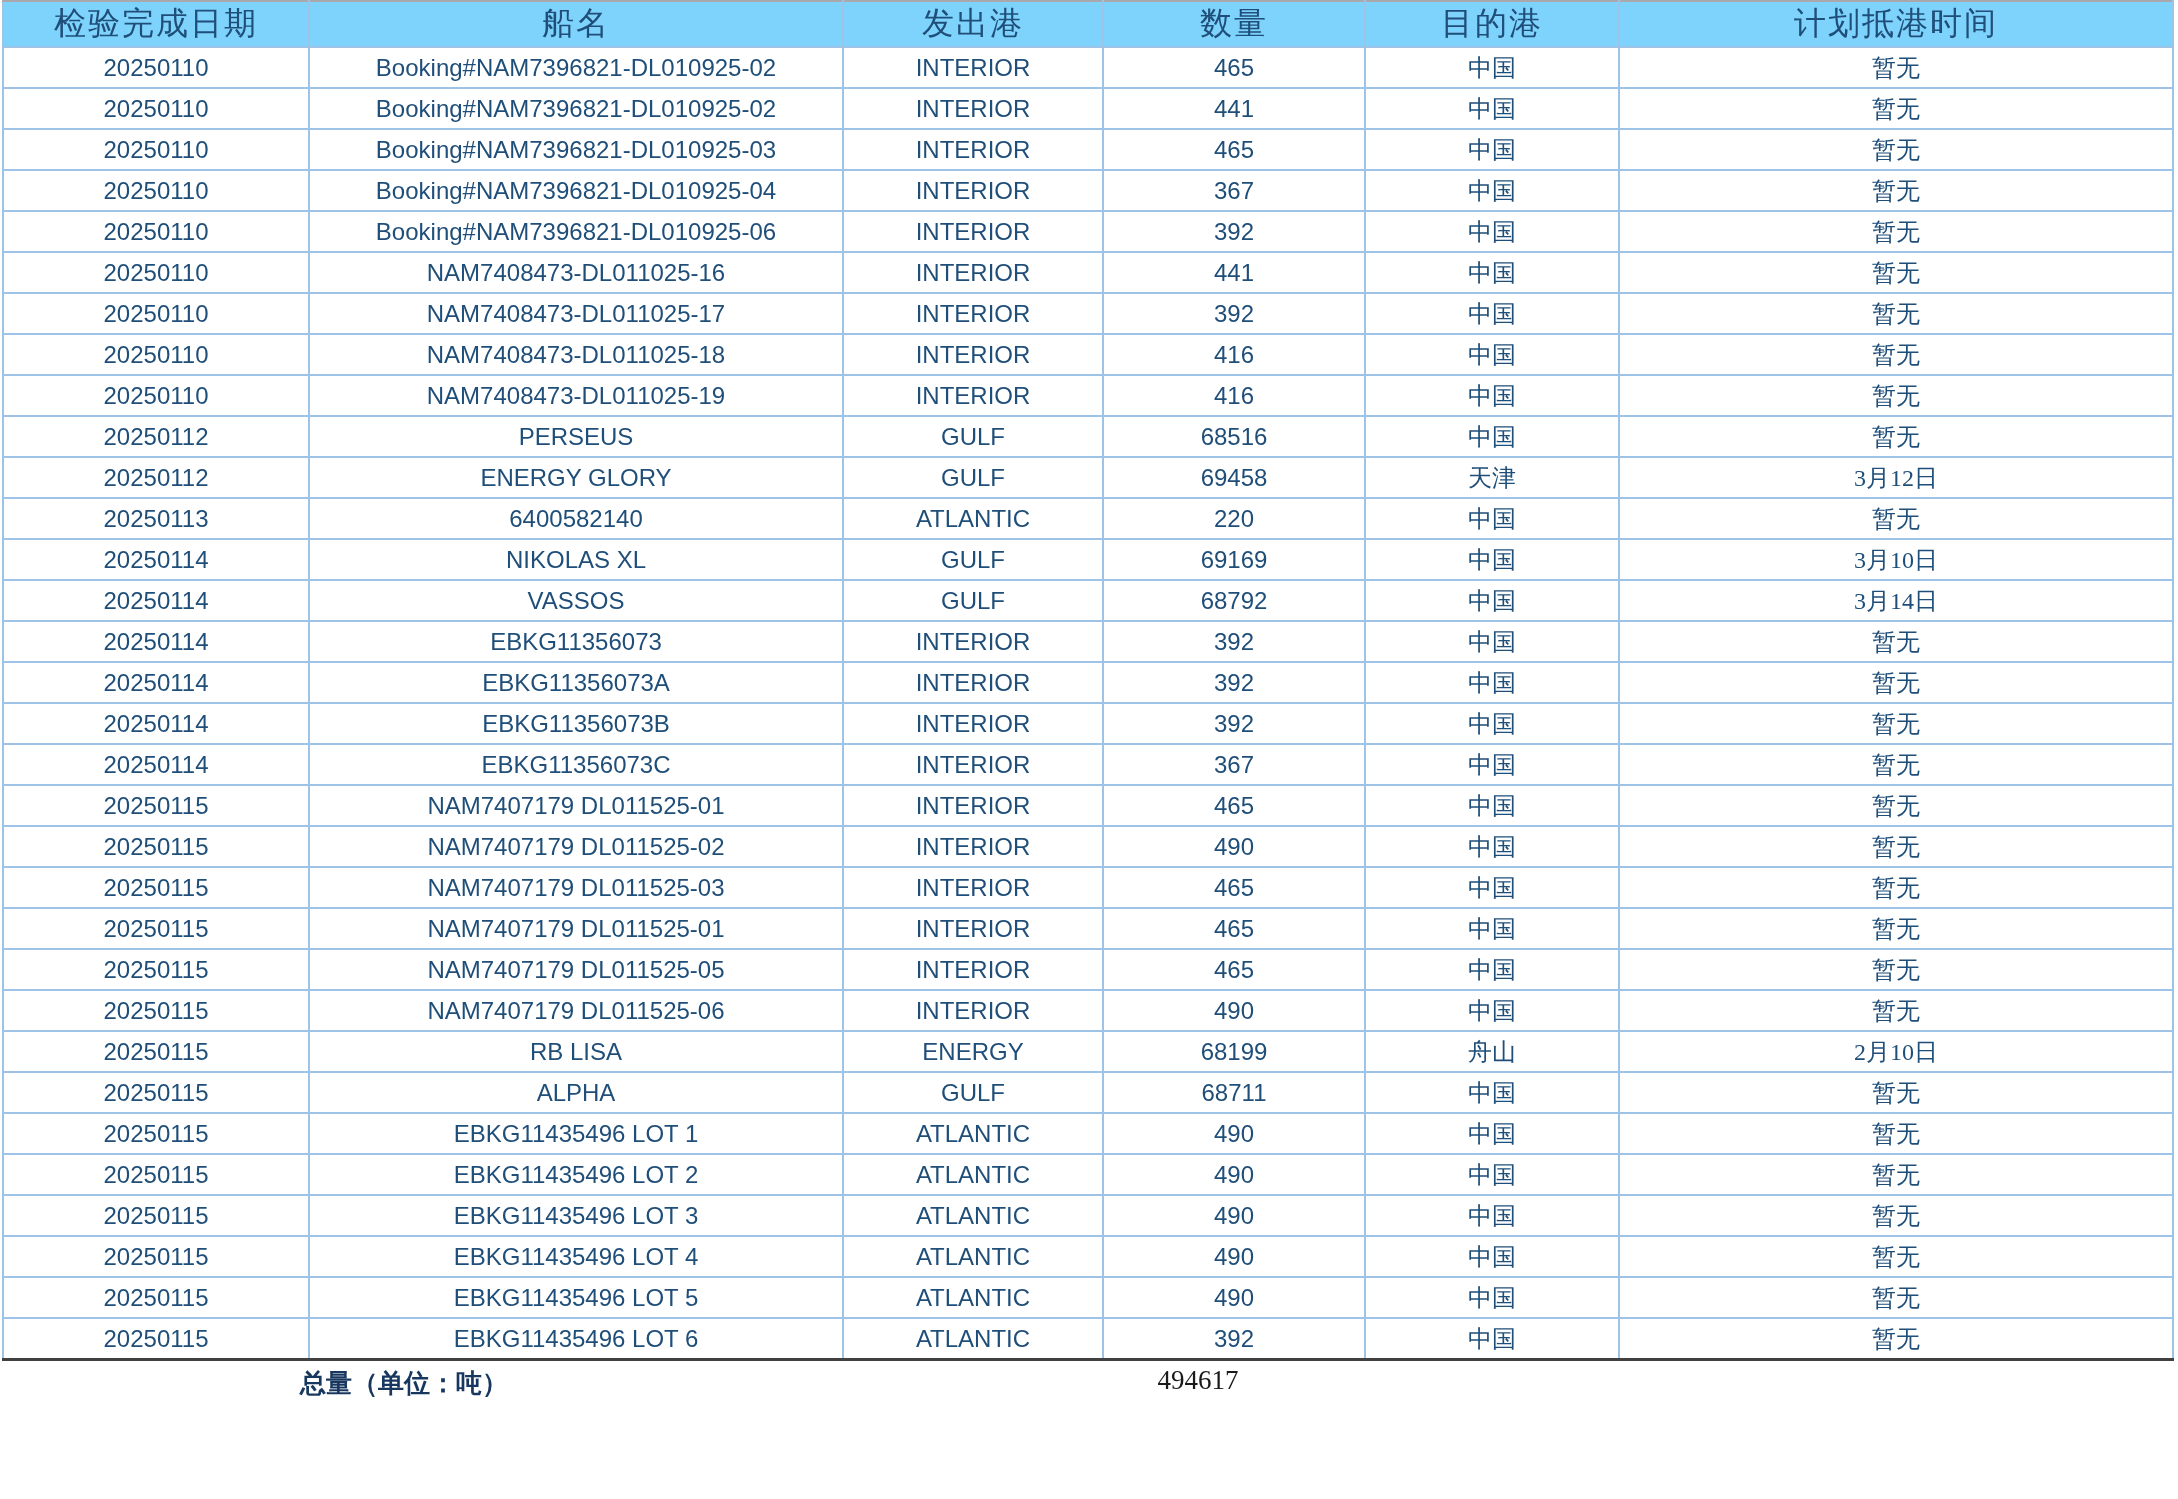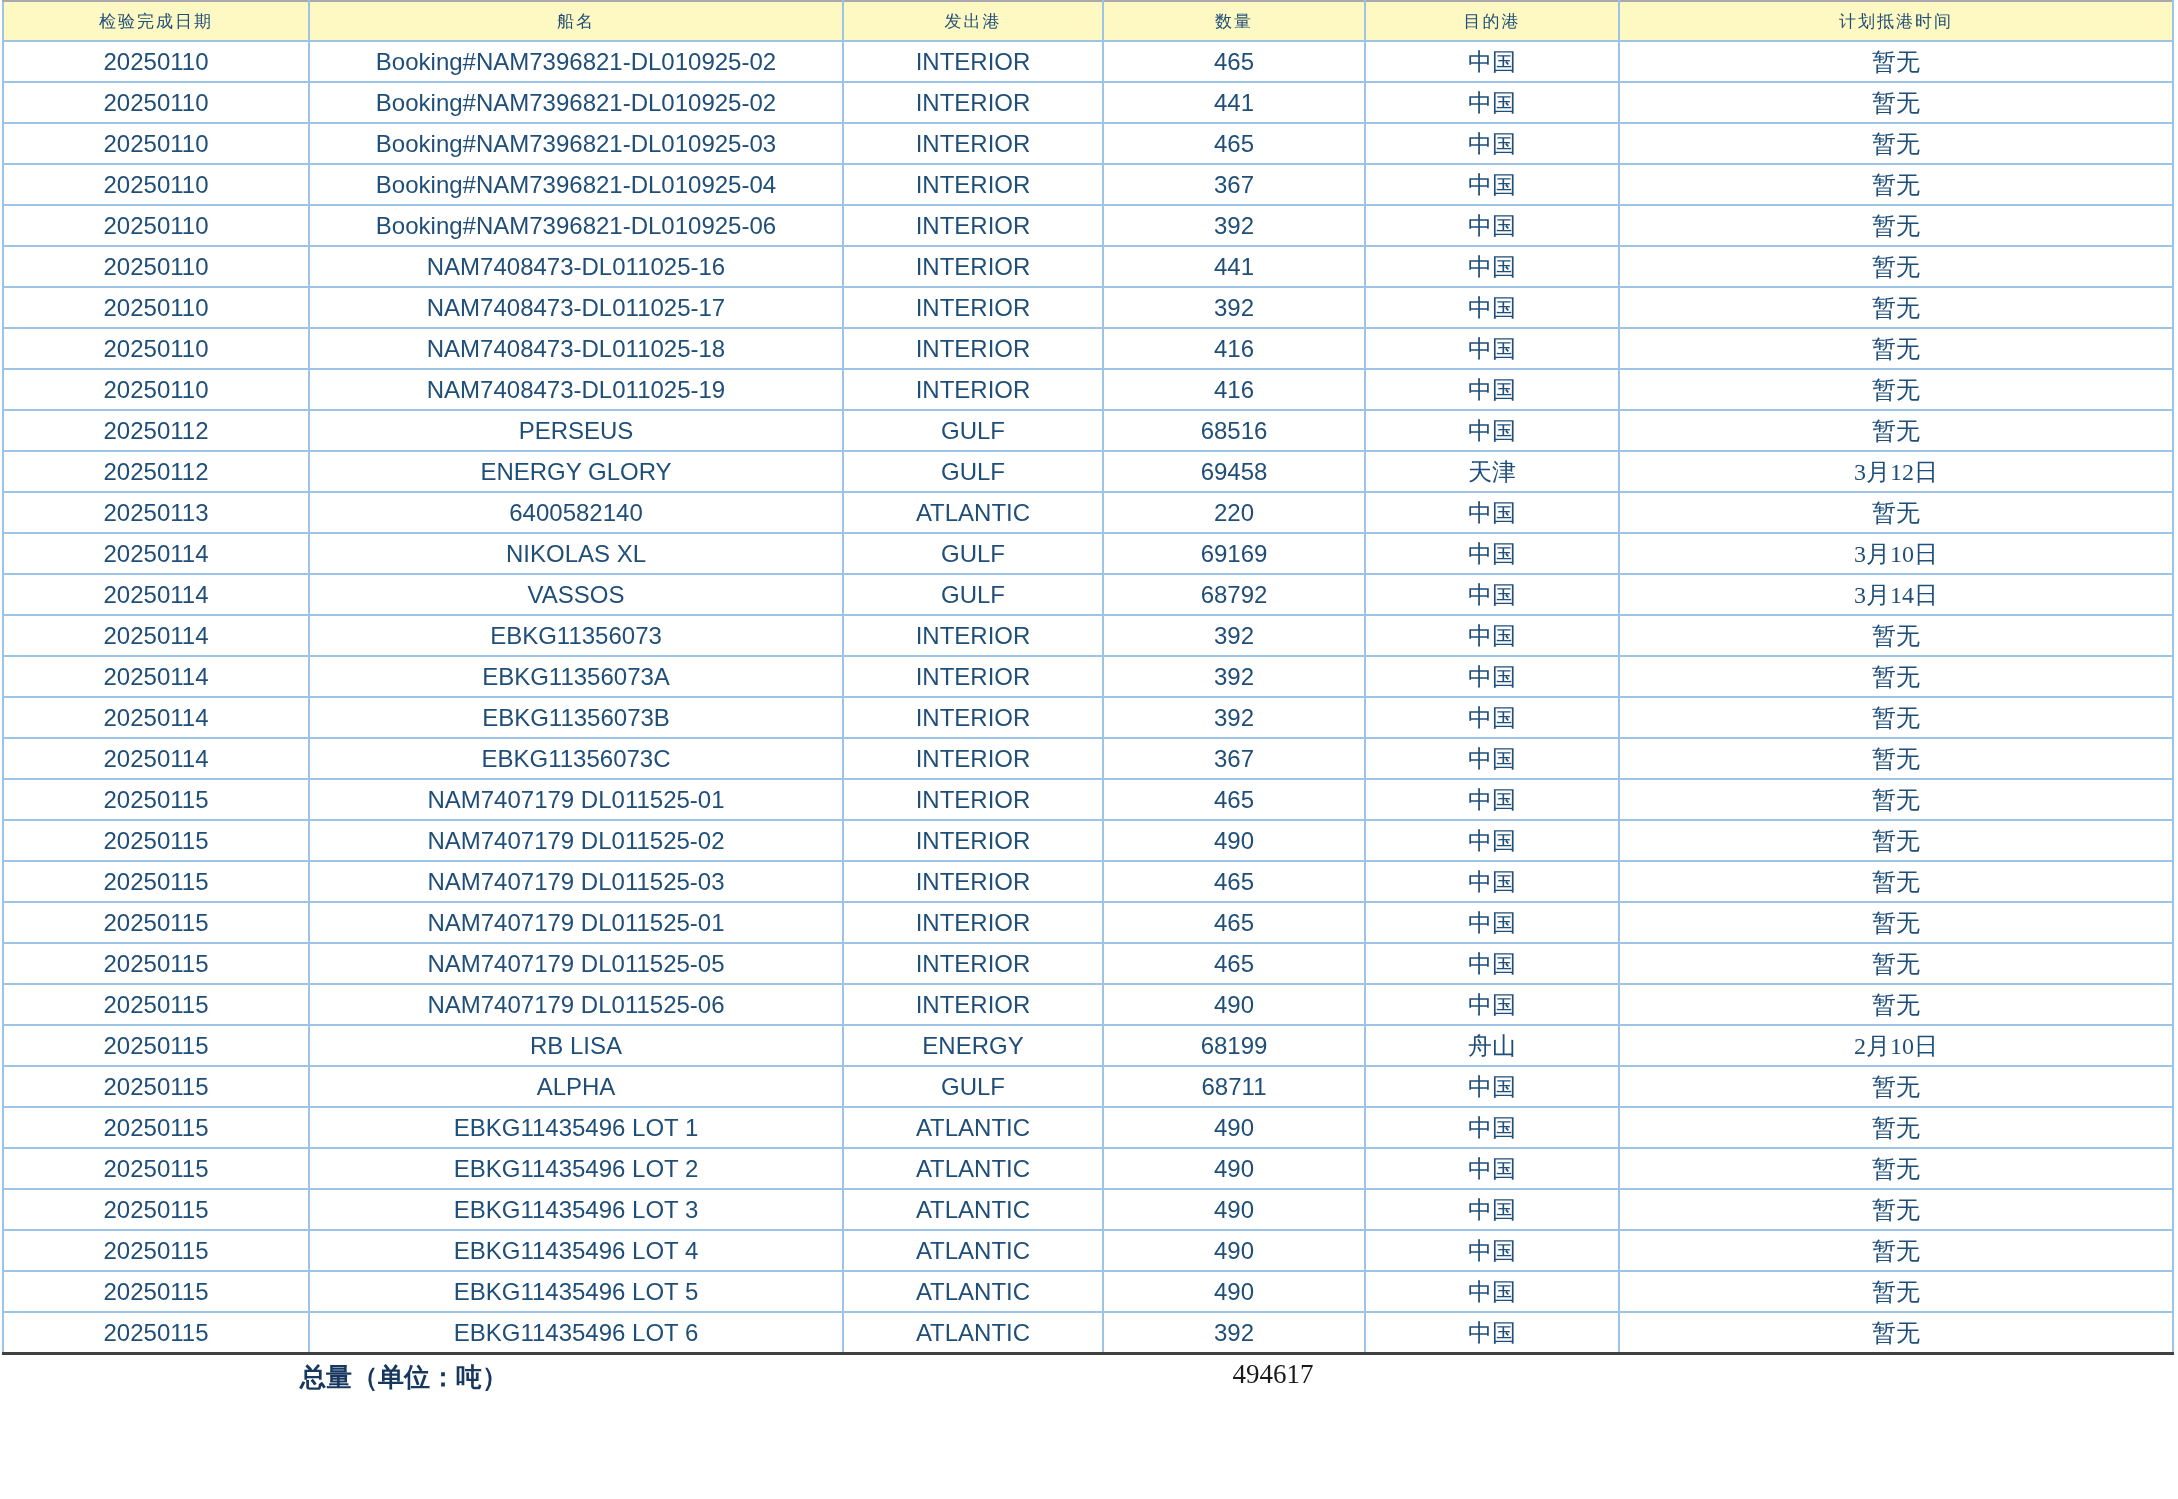--- a/index.html
+++ b/index.html
@@ -25,24 +25,24 @@
   table.ship-table th,
   table.ship-table td {
     border: 2px solid #9dc3e6;
     text-align: center;
     vertical-align: middle;
     white-space: nowrap;
     overflow: hidden;
     padding: 0;
   }
   table.ship-table thead th {
-    background: #fef9c3;
+    background: #7dd3fc;
     border-top: 2px solid #a9a9ad;
     height: 38px;
-    font-size: 17px;
+    font-size: 32px;
     font-weight: normal;
     letter-spacing: 2px;
   }
   table.ship-table tbody td {
     height: 39px;
     font-size: 24px;
     background: #ffffff;
   }
   table.ship-table tbody td.serif {
     font-family: "Liberation Serif", serif;
@@ -61,21 +61,21 @@
     left: 300px;
     top: 5px;
     font-size: 26px;
     font-weight: bold;
     color: #17375e;
     font-family: "Liberation Sans", sans-serif;
     white-space: nowrap;
   }
   .footer-total {
     position: absolute;
-    left: 1143px;
+    left: 1068px;
     width: 260px;
     top: 4px;
     text-align: center;
     font-size: 27px;
     color: #1a1a1a;
     font-family: "Liberation Serif", serif;
   }
 </style>
 </head>
 <body>

